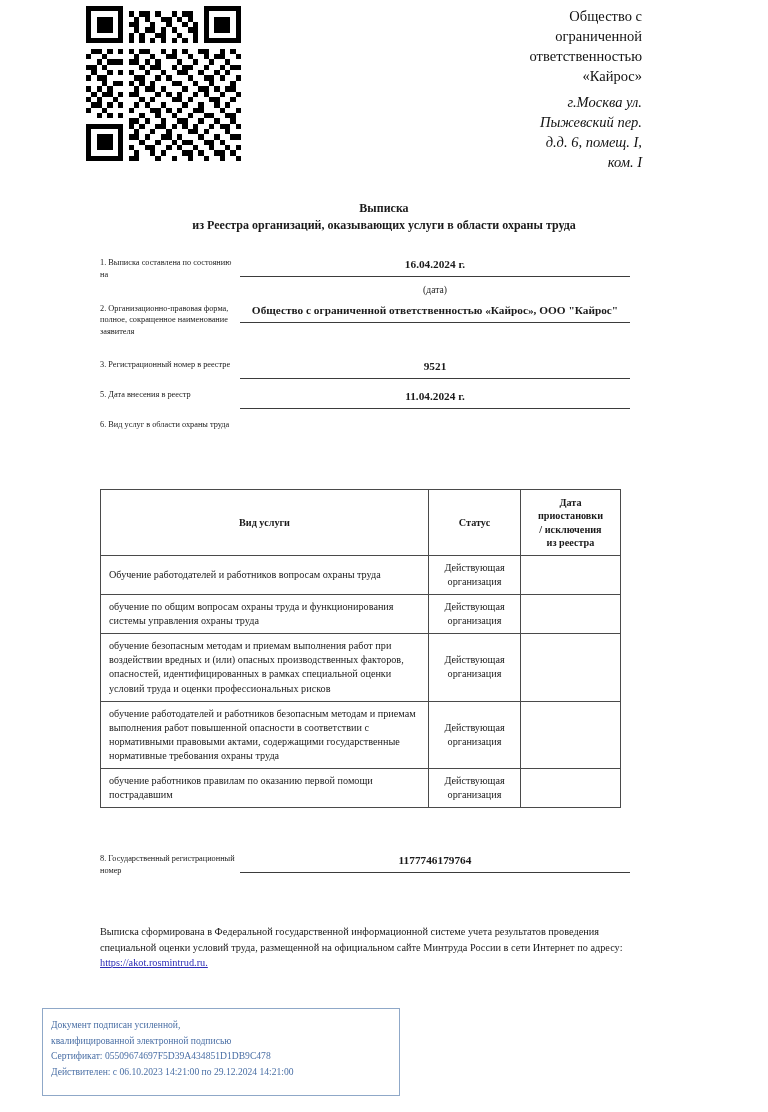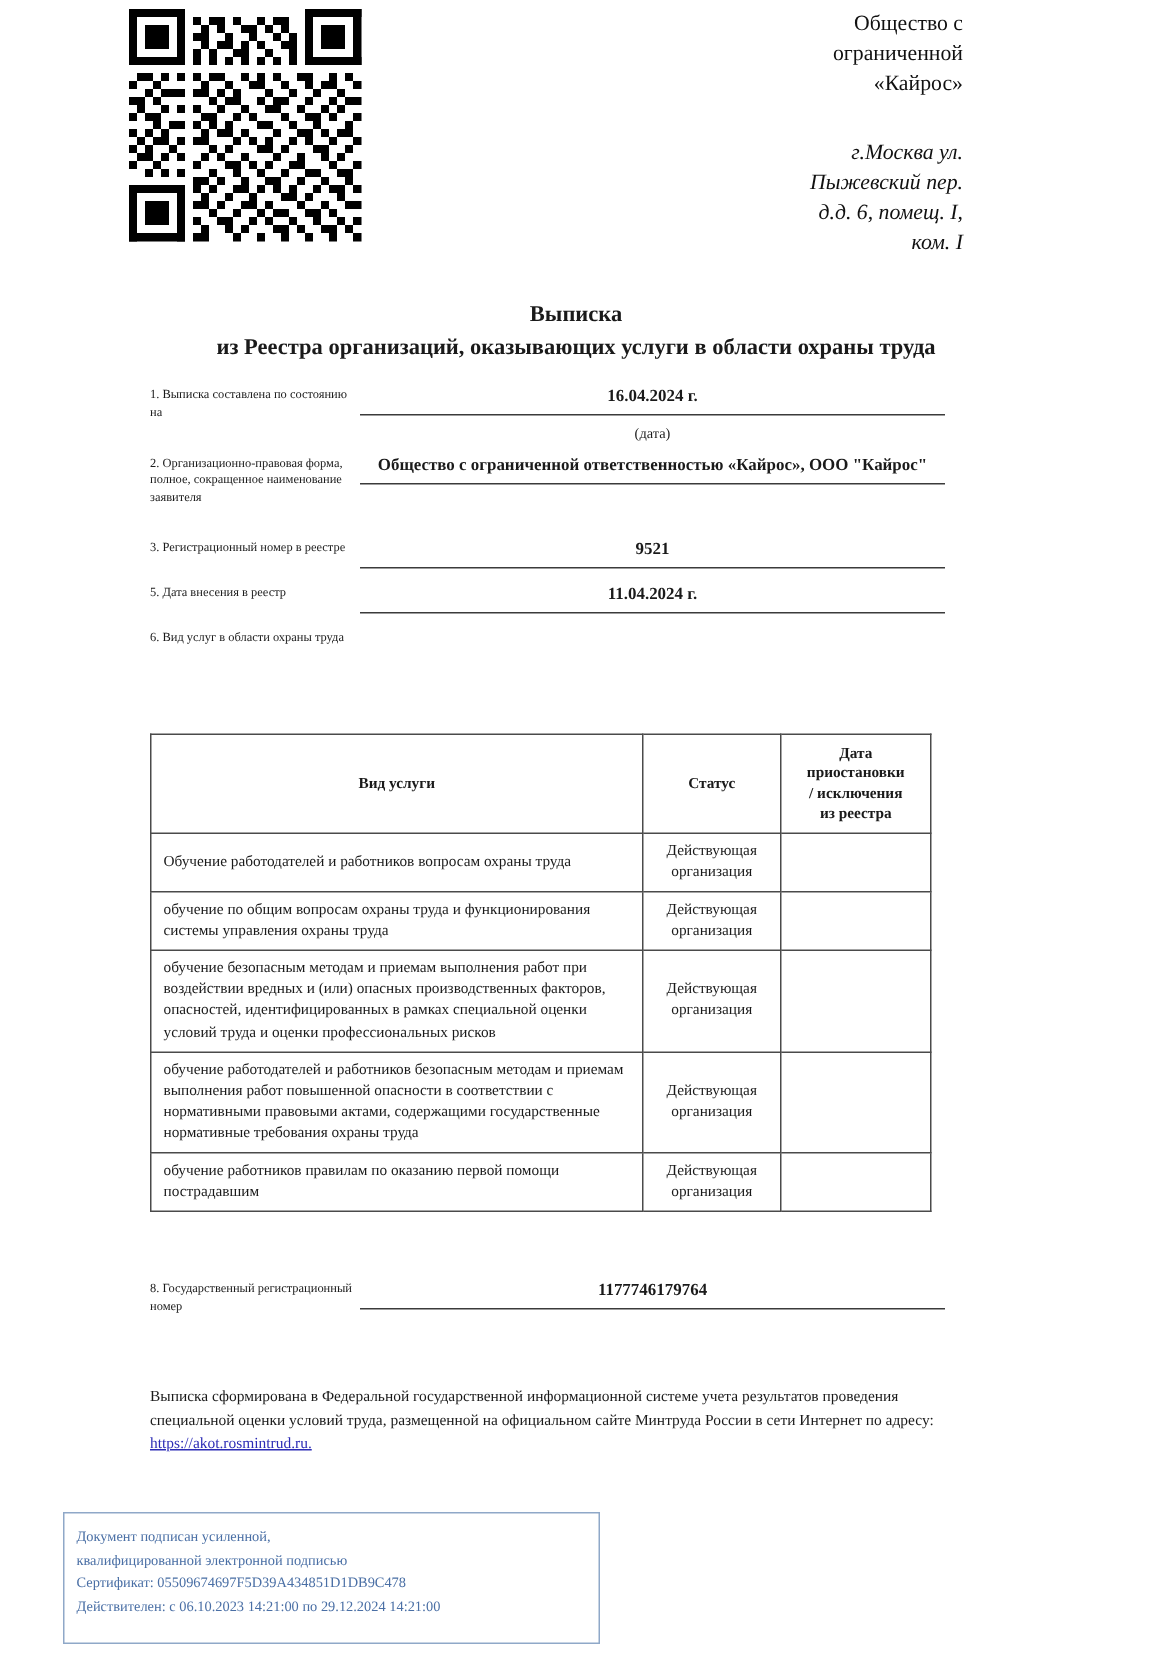--- a/index.html
+++ b/index.html
@@ -61,21 +61,21 @@
   }
 
   
   .doc-title {
     position: absolute;
     left: 100px;
     top: 200px;
     width: 568px;
     text-align: center;
     font-weight: bold;
-    font-size: 15px;
+    font-size: 12px;
     line-height: 1.45;
   }
 
   
   .form {
     position: absolute;
     left: 100px;
     top: 256px;
     width: 530px;
   }
@@ -461,20 +461,21 @@
           <rect x="22" y="28" width="1" height="1"></rect>
             <rect x="25" y="28" width="1" height="1"></rect>
           <rect x="28" y="28" width="1" height="1"></rect>
         </g>
       </svg>
     </div>
 
     <div class="org-block">
       <div>Общество с</div>
       <div>ограниченной</div>
+      <div>ответственностью</div>
       <div>«Кайрос»</div>
     </div>
 
     <div class="addr-block">
       <div>г.Москва ул.</div>
       <div>Пыжевский пер.</div>
       <div>д.д. 6, помещ. I,</div>
       <div>ком. I</div>
     </div>
   </div>

